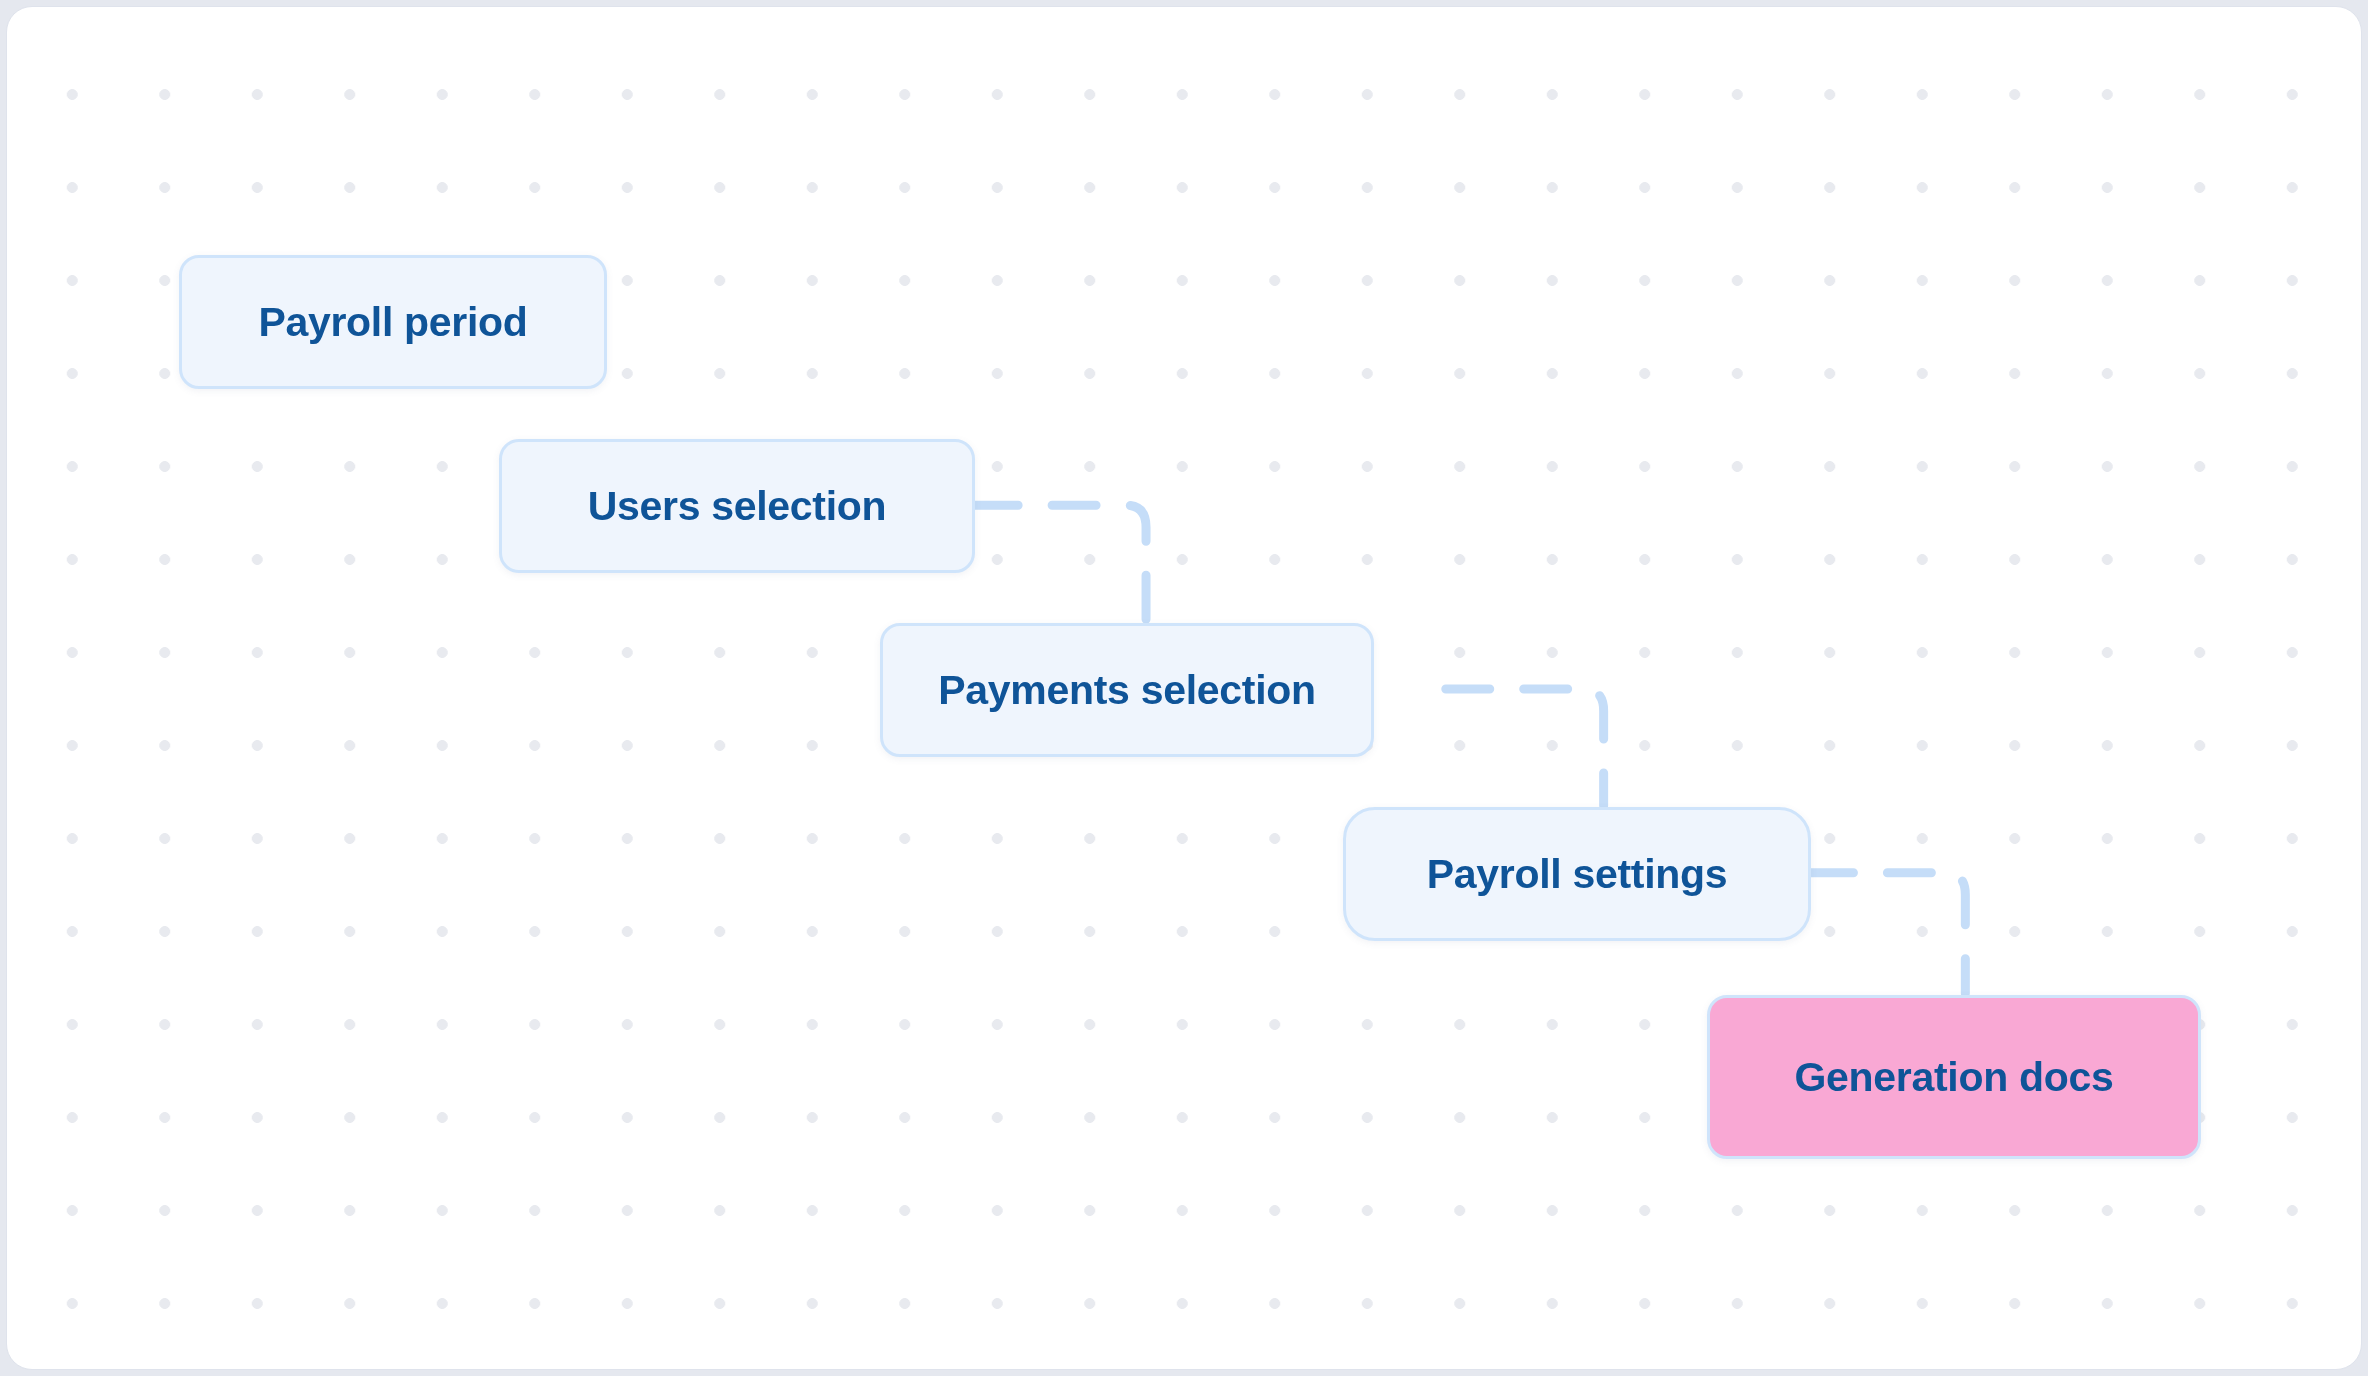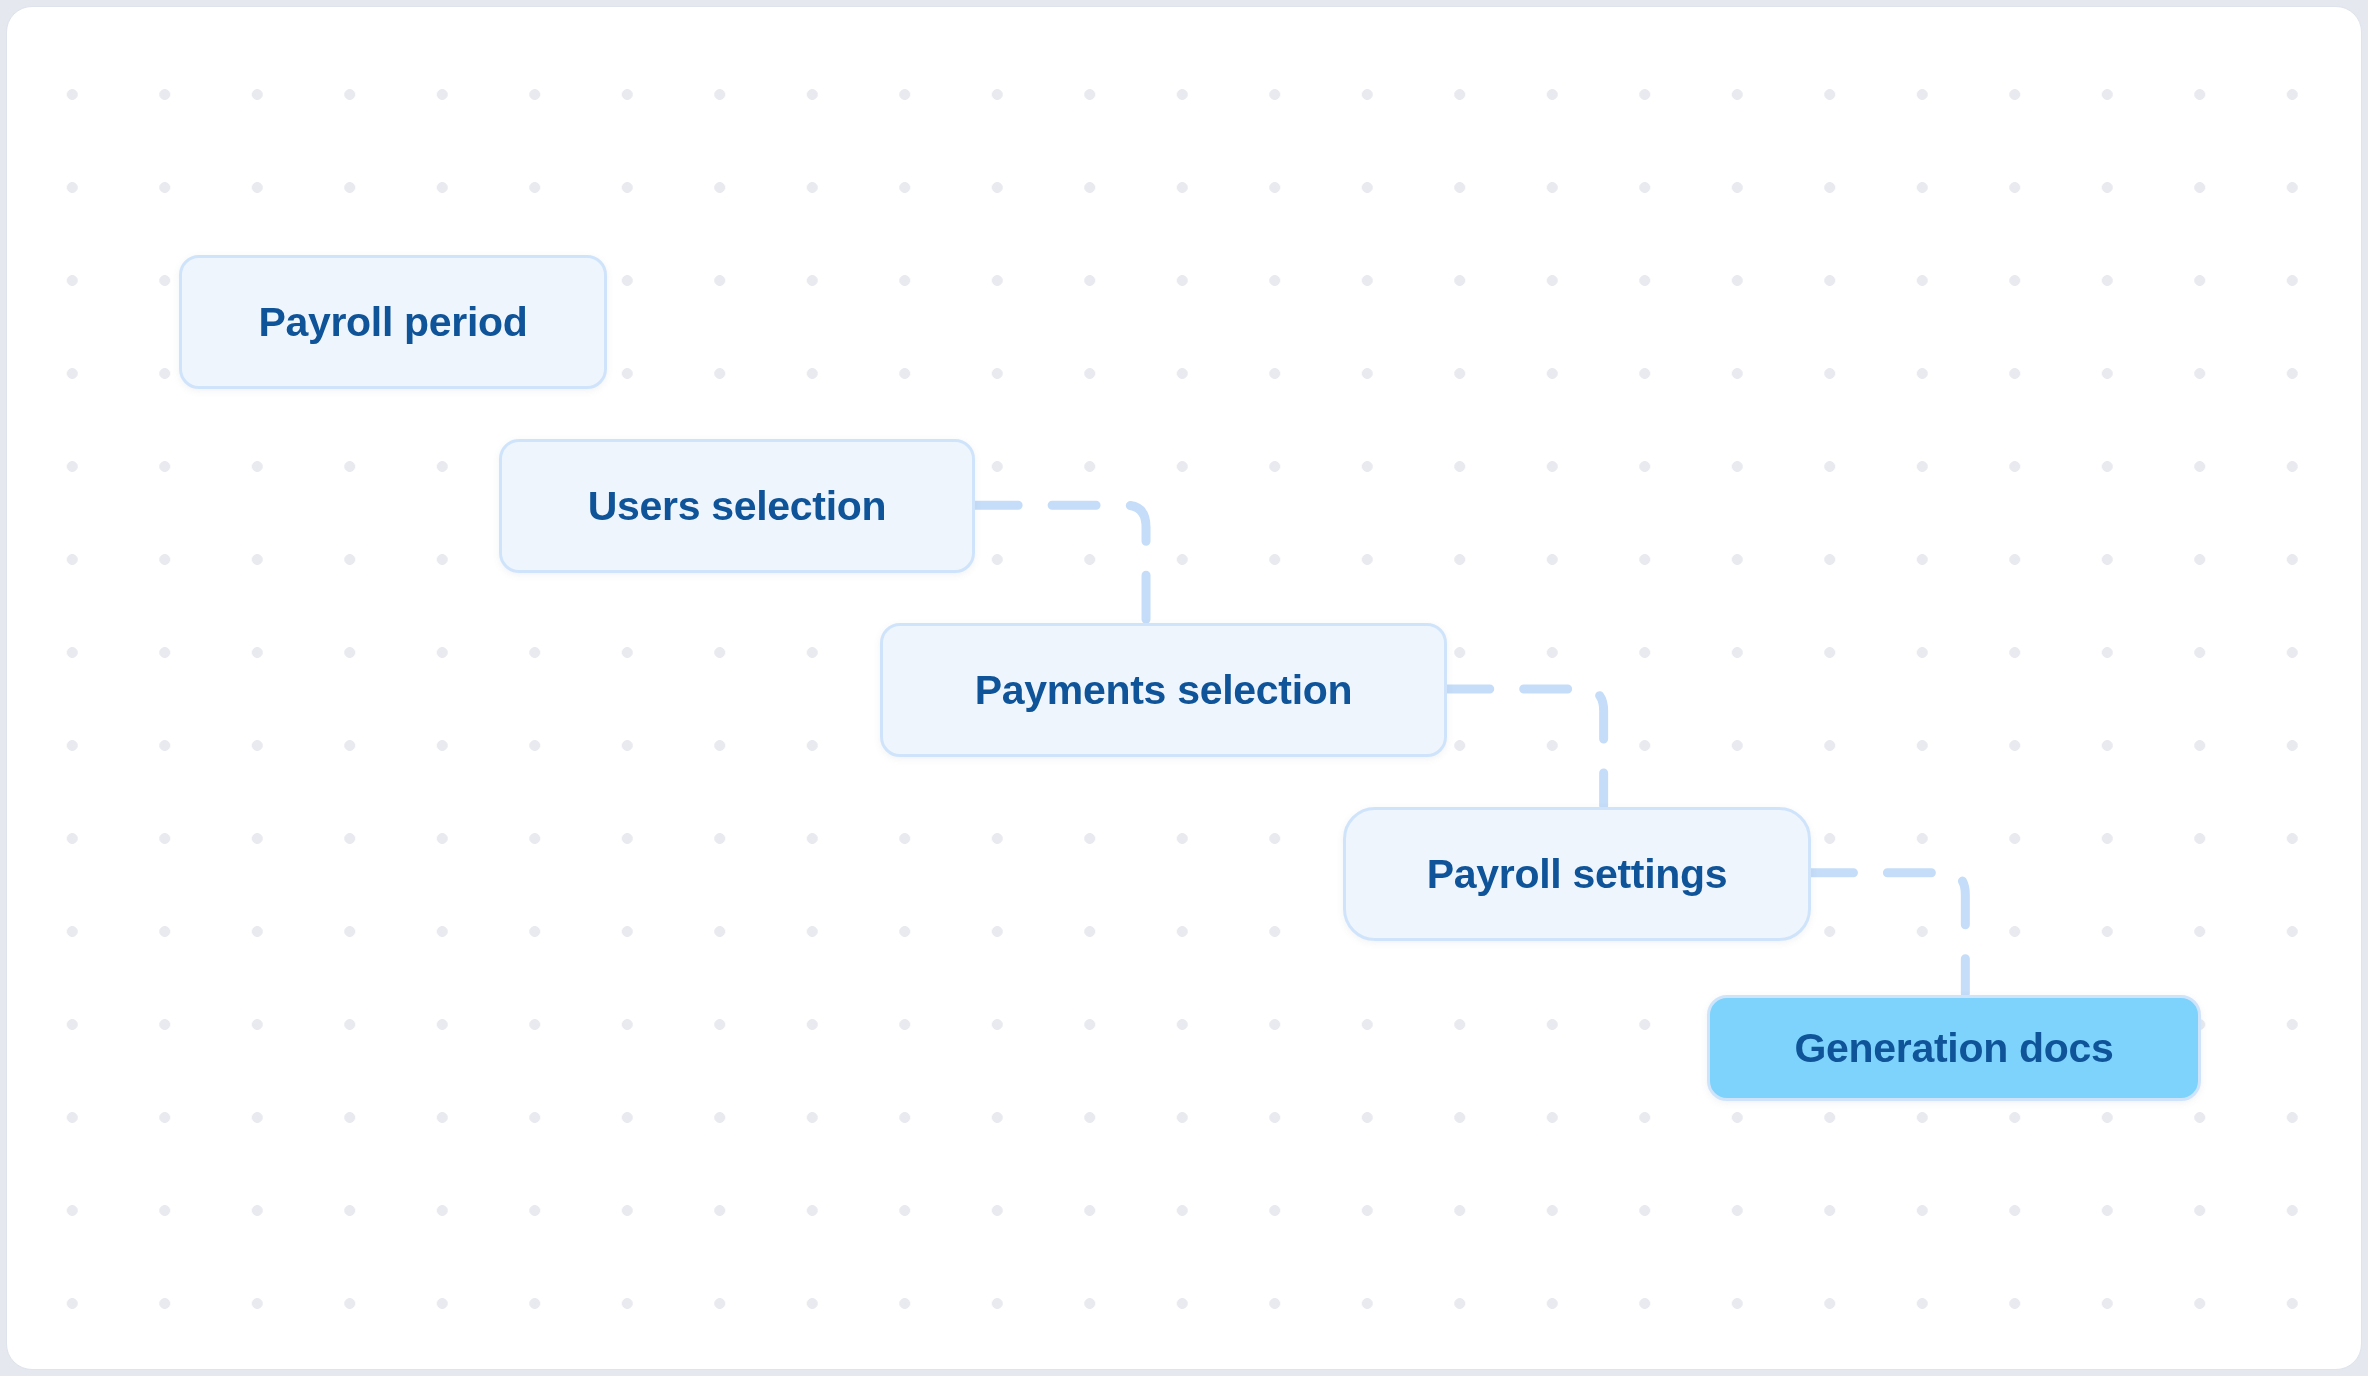--- a/index.html
+++ b/index.html
@@ -108,25 +108,25 @@
         <path class="edge-path" d="M 1804 867 L 1940 867 Q 1960 867 1960 889 L 1960 988" stroke="#c5ddf8"></path>
       </svg>
 
     <div id="nodes-layer">
         <div class="flow-node" style="left: 172px; top: 248px; width: 428px; height: 134px; background: rgb(239, 245, 253); border-color: rgb(207, 228, 251);">
           <span class="node-label" style="color: rgb(15, 84, 152);">Payroll period</span>
         </div>
         <div class="flow-node" style="left: 492px; top: 432px; width: 476px; height: 134px; background: rgb(239, 245, 253); border-color: rgb(207, 228, 251);">
           <span class="node-label" style="color: rgb(15, 84, 152);">Users selection</span>
         </div>
-        <div class="flow-node" style="left: 873px; top: 616px; width: 567px; height: 134px; background: rgb(239, 245, 253); border-color: rgb(207, 228, 251);">
+        <div class="flow-node" style="left: 873px; top: 616px; width: 494px; height: 134px; background: rgb(239, 245, 253); border-color: rgb(207, 228, 251);">
           <span class="node-label" style="color: rgb(15, 84, 152);">Payments selection</span>
         </div>
         <div class="flow-node" style="left: 1336px; top: 800px; width: 468px; height: 134px; background: rgb(239, 245, 253); border-color: rgb(207, 228, 251); border-radius: 32px;">
           <span class="node-label" style="color: rgb(15, 84, 152);">Payroll settings</span>
         </div>
-        <div class="flow-node" style="left: 1700px; top: 988px; width: 494px; height: 106px; background: #7dd3fc; border-color: rgb(207, 228, 251);">
+        <div class="flow-node" style="left: 1700px; top: 988px; width: 494px; height: 164px; background: #f9a8d4; border-color: rgb(207, 228, 251);">
           <span class="node-label" style="color: rgb(15, 84, 152);">Generation docs</span>
         </div>
       </div>
 
   </div>
 </div>
 
 </body></html>

